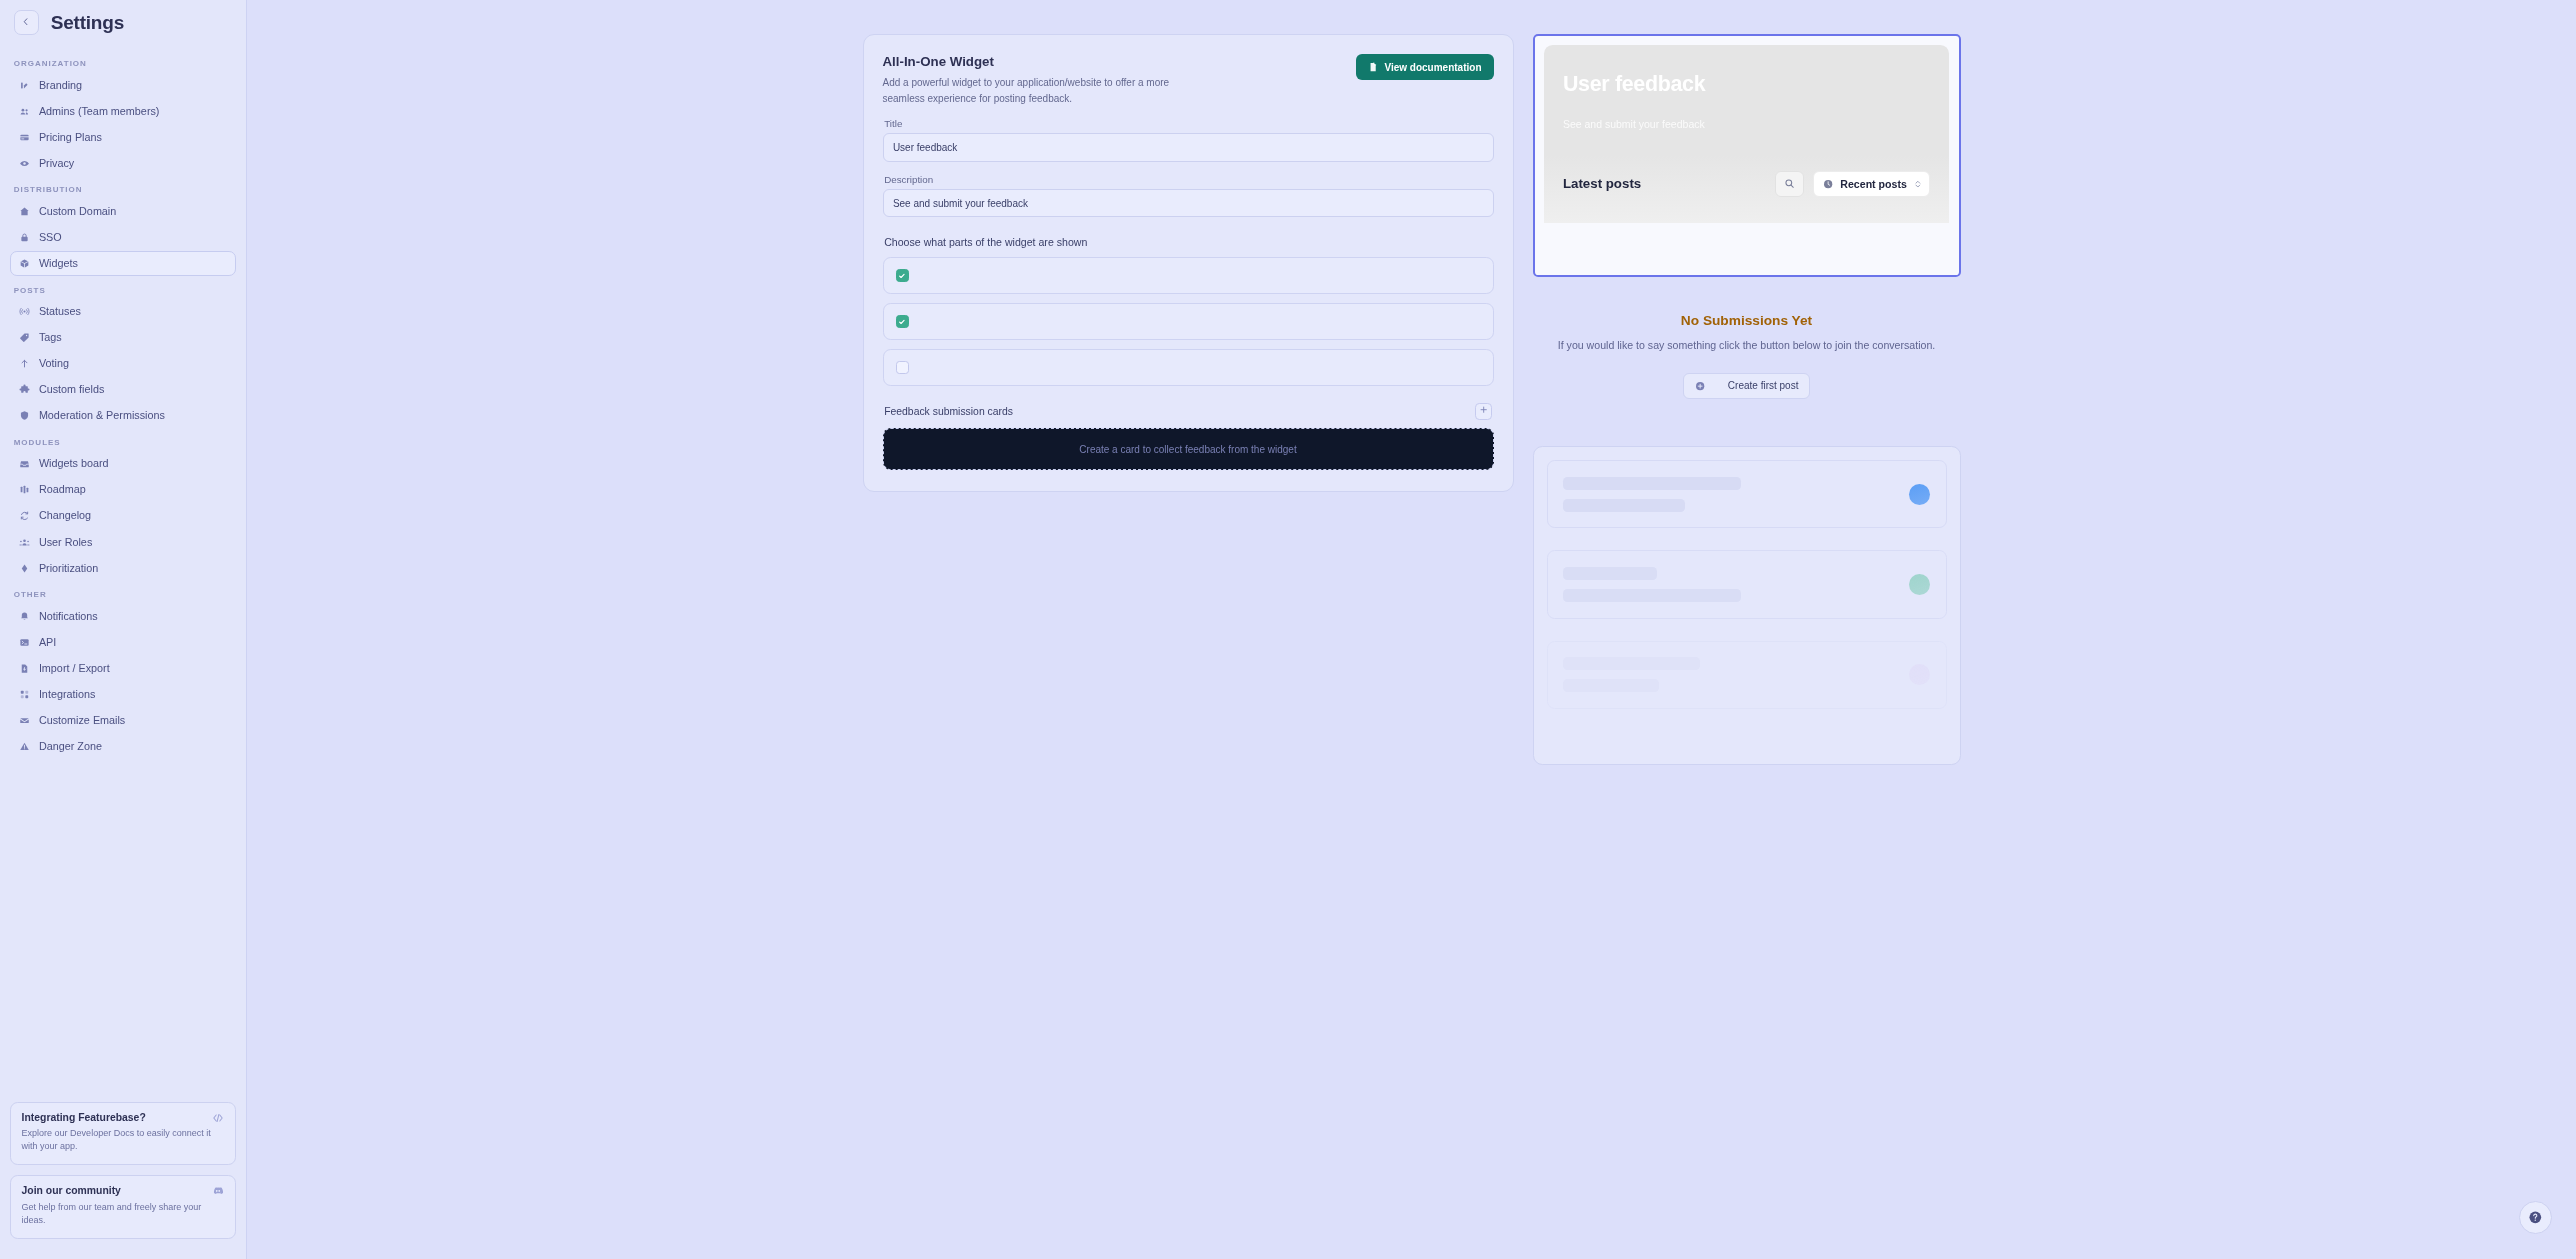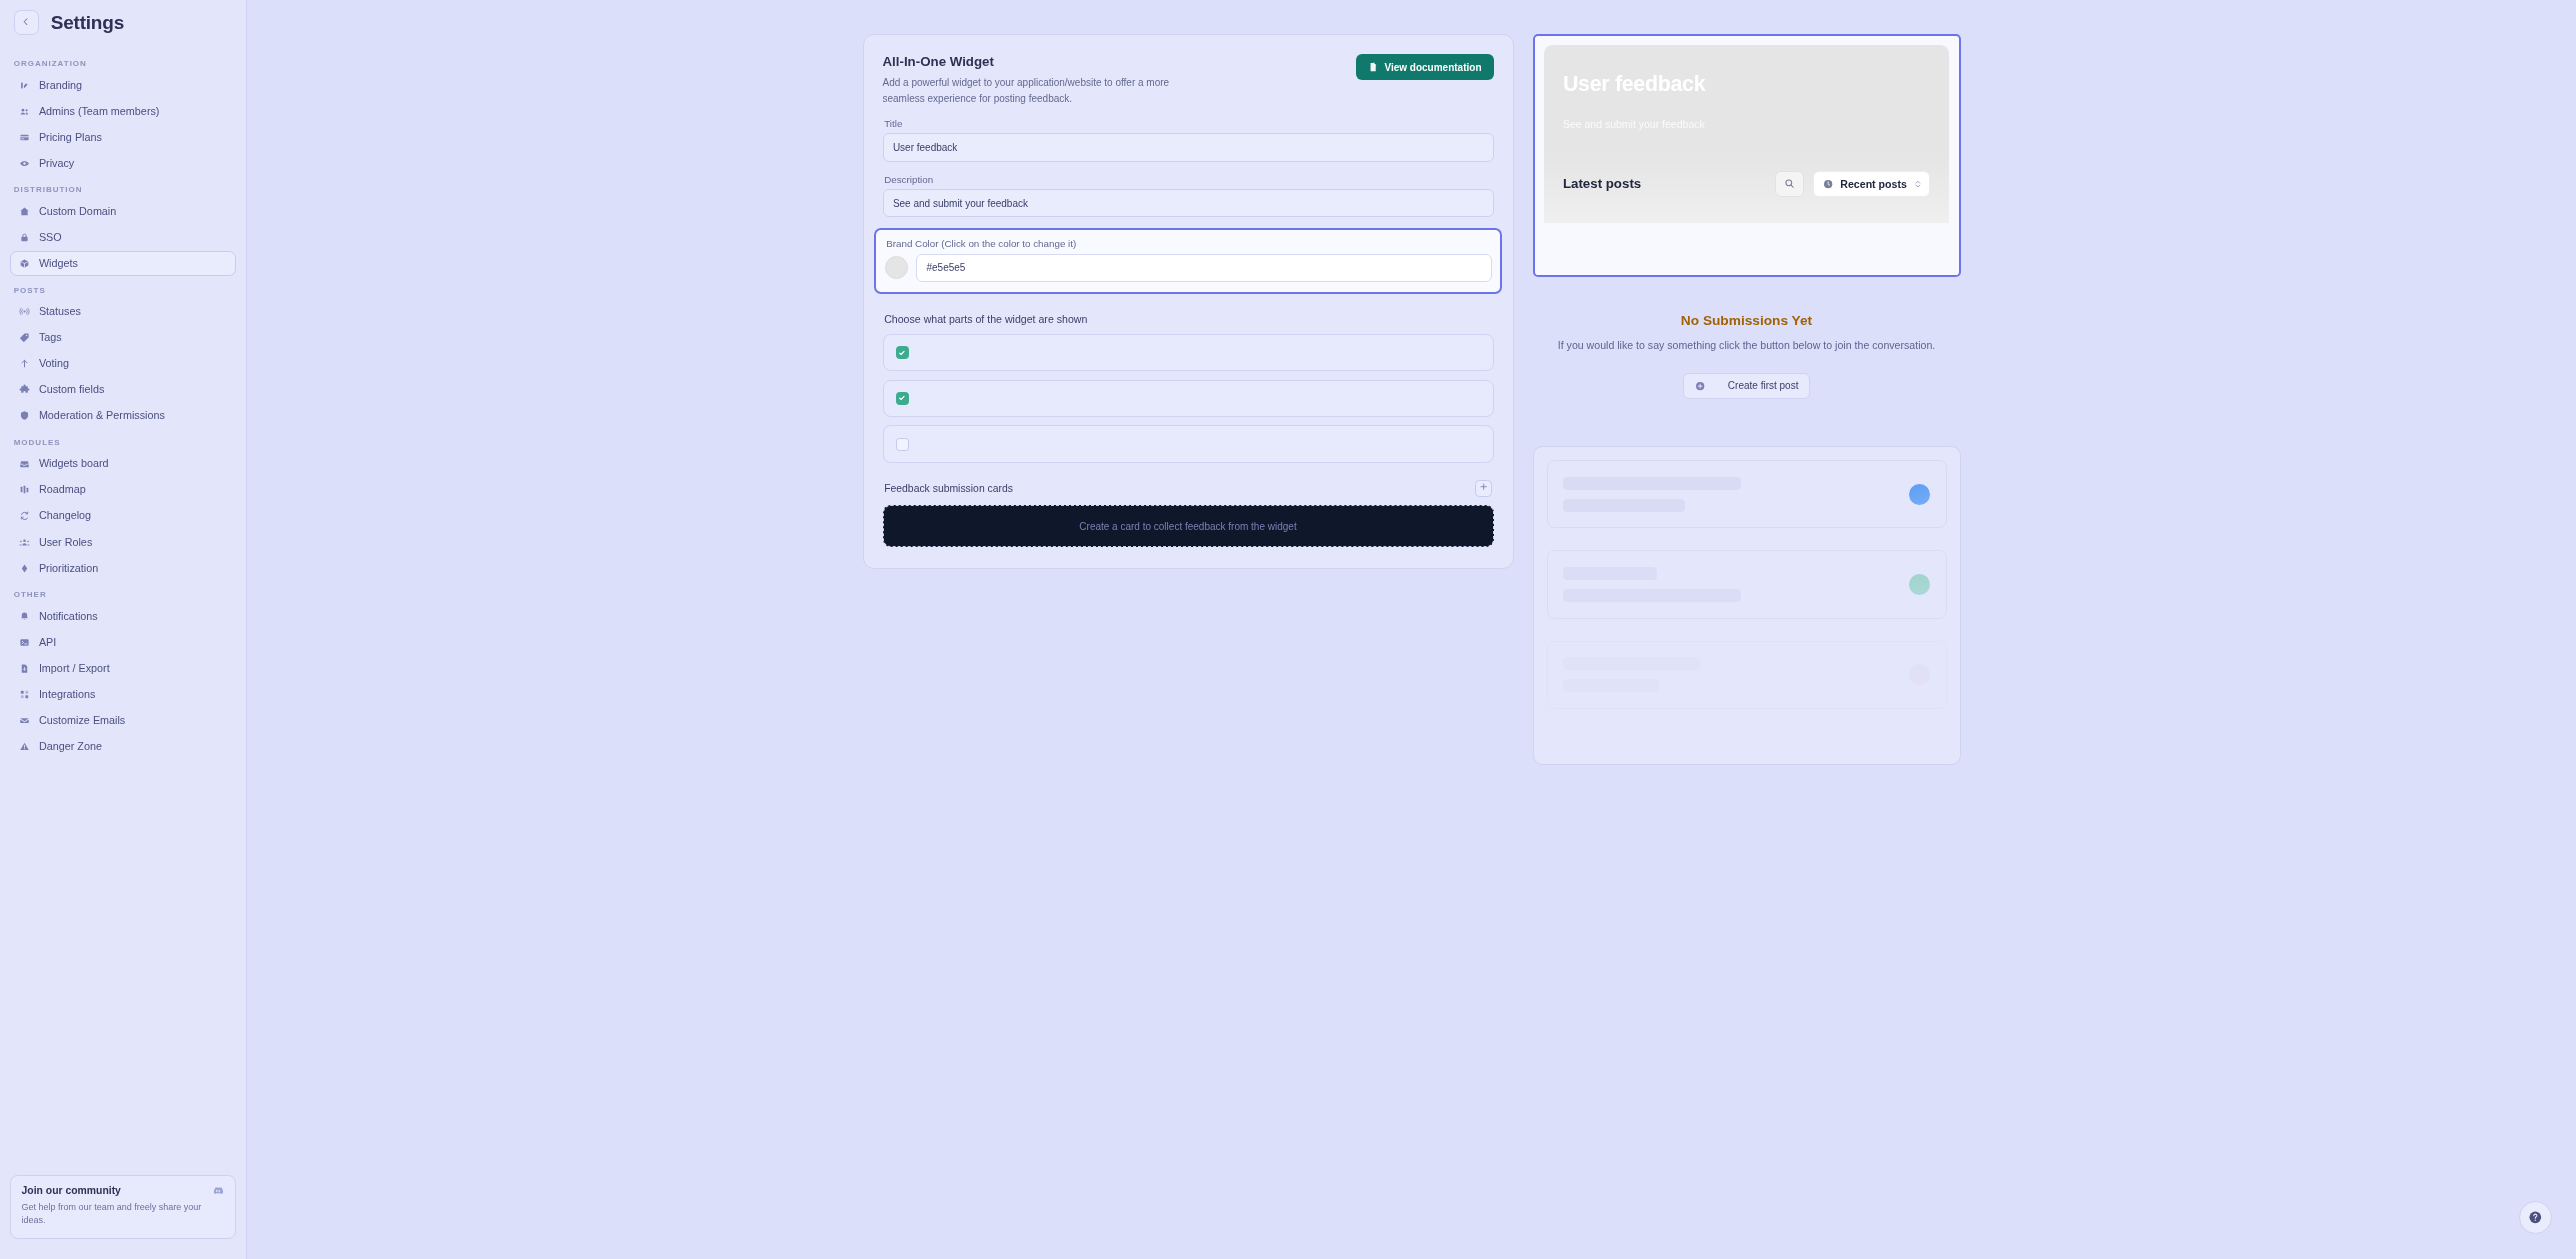--- a/index.html
+++ b/index.html
@@ -436,20 +436,31 @@
               <path d="M8 2.4 14.2 13H1.8z" fill="currentColor" stroke="none"></path>
               <path d="M8 6.2v3.2" stroke="#e3e6fa" stroke-width="1.3"></path>
               <circle cx="8" cy="11.2" r=".8" fill="#e3e6fa" stroke="none"></circle>
             </svg>
           </span>
           <span>Danger Zone</span>
         </div>
       </div>
   </div>
   <div class="sb-cards">
+    <div class="promo">
+      <span class="corner-ic">
+        <svg viewBox="0 0 20 20" fill="none" stroke="currentColor" stroke-width="1.7" stroke-linecap="round" stroke-linejoin="round">
+            <path d="M7 5 L3 10 L7 15"></path>
+            <path d="M13 5 L17 10 L13 15"></path>
+            <path d="M11.5 4 L8.5 16"></path>
+          </svg>
+      </span>
+      <h4>Integrating Featurebase?</h4>
+      <p>Explore our Developer Docs to easily connect it with your app.</p>
+    </div>
     <div class="promo">
       <span class="corner-ic">
         <svg viewBox="0 0 24 24" fill="currentColor">
             <path d="M19.3 5.3A16 16 0 0 0 15.4 4l-.2.4a12 12 0 0 1 3.4 1.7 13.7 13.7 0 0 0-11.2 0A12 12 0 0 1 10.8 4.4L10.6 4A16 16 0 0 0 6.7 5.3C4.3 8.9 3.6 12.4 4 15.8a16 16 0 0 0 4.8 2.4l.6-1.5a10 10 0 0 1-1.6-.8l.4-.3a11.4 11.4 0 0 0 9.6 0l.4.3a10 10 0 0 1-1.6.8l.6 1.5a16 16 0 0 0 4.8-2.4c.5-4-.7-7.5-2.7-10.5zM9.5 13.9c-.9 0-1.7-.9-1.7-1.9s.8-1.9 1.7-1.9 1.7.9 1.7 1.9-.8 1.9-1.7 1.9zm5 0c-.9 0-1.7-.9-1.7-1.9s.8-1.9 1.7-1.9 1.7.9 1.7 1.9-.8 1.9-1.7 1.9z"></path>
           </svg>
       </span>
       <h4>Join our community</h4>
       <p>Get help from our team and freely share your ideas.</p>
     </div>
   </div>
@@ -474,27 +485,20 @@
           <span>View documentation</span>
         </button>
       </div>
 
       <div class="field-label">Title</div>
       <input class="field-input" type="text" value="User feedback" style="">
 
       <div class="field-label">Description</div>
       <input class="field-input" type="text" value="See and submit your feedback" style="">
 
-      <div class="brand-block">
-        <div class="field-label">Brand Color (Click on the color to change it)</div>
-        <div class="brand-row">
-          <div class="swatch" id="brand-swatch" style="background: rgb(229, 229, 229);"></div>
-          <input class="brand-input" type="text" value="#e5e5e5" style="">
-        </div>
-      </div>
 
       <div class="section-head">Choose what parts of the widget are shown</div>
       <div id="options-list">
           <div class="opt">
             <div class="opt-row">
               <div class="cbx on">
                 <span>
                   <svg viewBox="0 0 16 16" fill="none" stroke="currentColor" stroke-width="2.4" stroke-linecap="round" stroke-linejoin="round">
                     <path d="M3.4 8.4 6.4 11.4 12.6 5"></path>
                   </svg>

